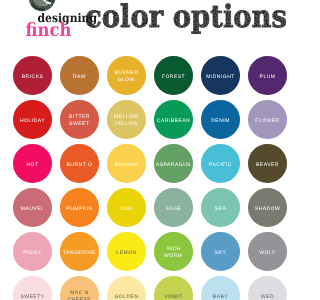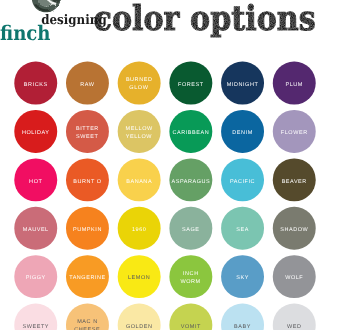--- a/index.html
+++ b/index.html
@@ -9,23 +9,23 @@
        font-family:"Liberation Sans",sans-serif;position:relative;}
   #page{position:absolute;inset:0;width:300px;height:300px;}
 
   
   #header{position:absolute;left:0;top:0;width:300px;height:45px;}
   #logo{position:absolute;left:0px;top:0px;width:97px;height:40px;}
   #bird{position:absolute;left:28px;top:-8px;width:30px;height:20px;filter:url(#birdtex);}
   #logo-line1{position:absolute;left:0;top:12px;width:97px;text-align:right;
      font-family:"DejaVu Serif Condensed","DejaVu Serif",serif;font-weight:700;
      font-size:12px;letter-spacing:0px;color:#1c1c1c;line-height:12px;}
-  #logo-line2{position:absolute;left:0;top:22.4px;width:97px;text-align:left;
+  #logo-line2{position:absolute;left:0;top:22.4px;width:97px;text-align:center;
      font-family:"DejaVu Serif Condensed","DejaVu Serif",serif;font-weight:700;
-     font-size:18.3px;letter-spacing:0px;color:#0f766e;line-height:18px;}
+     font-size:18.3px;letter-spacing:0px;color:#ec4899;line-height:18px;}
   #title{position:absolute;left:85px;top:-1px;width:240px;height:36px;
      font-family:"DejaVu Serif",serif;font-weight:700;
      font-size:31px;line-height:36px;color:#161616;white-space:nowrap;
      letter-spacing:0px;-webkit-text-stroke:0.9px #161616;
      transform:scaleX(0.885);transform-origin:left top;filter:url(#grunge);}
 
   
   #grid{position:absolute;left:0;top:0;width:300px;height:300px;}
   .sw{position:absolute;width:38.5px;height:38.5px;border-radius:50%;
       display:flex;align-items:center;justify-content:center;}

